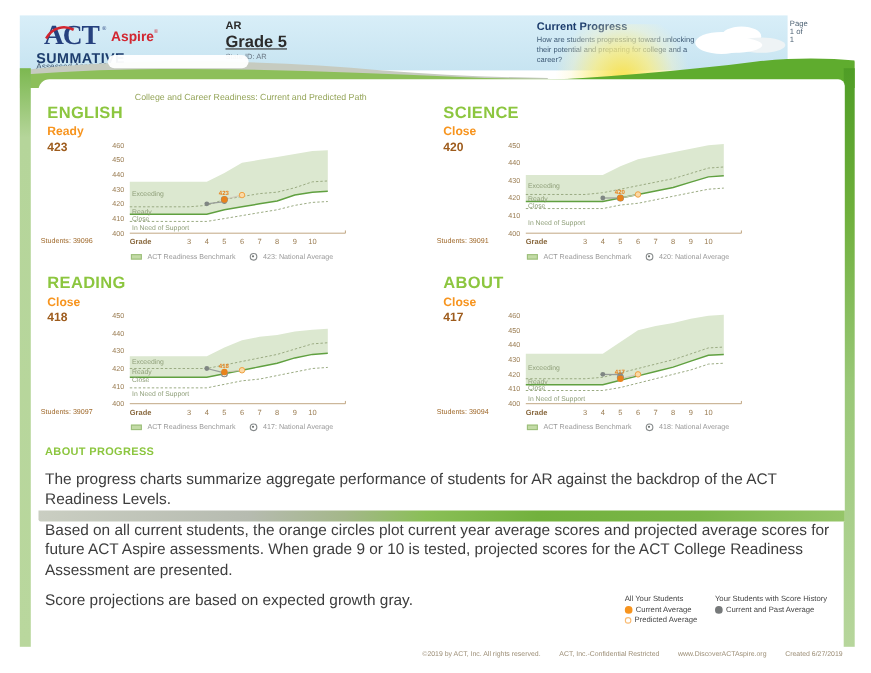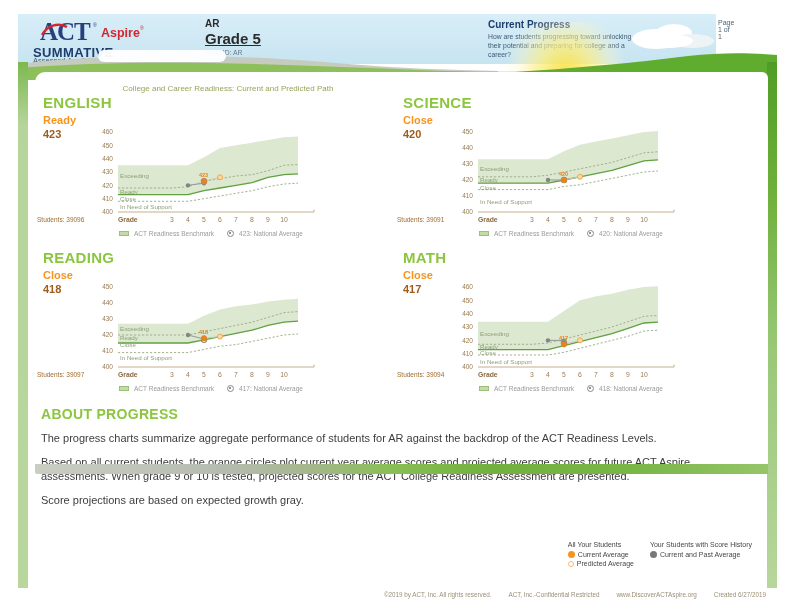--- a/index.html
+++ b/index.html
@@ -53,22 +53,22 @@
   .chart-svg text { font-family:"Liberation Sans", sans-serif; }
   .chart-legend { position:absolute; left:50px; top:138px; width:248px; display:flex; align-items:center;
                   justify-content:center; gap:5px; font-size:6.5px; color:#9a9a9a; }
   .swatch { display:inline-block; width:10px; height:5px; background:#c3dba6; border:0.5px solid #9dbf7c; }
   .bullseye { display:inline-block; width:7px; height:7px; border:1.6px solid #85898a; border-radius:50%;
               position:relative; margin-left:8px; }
   .bullseye-dot { position:absolute; left:1px; top:1px; width:2px; height:2px; background:#6f7472; border-radius:50%; }
 
   
   .about { position:absolute; left:6px; top:334px; width:716px; }
-  .about-title { font-size:14px; font-weight:bold; color:#8cc63f; letter-spacing:.3px; }
-  .about p { font-size:11px; color:#3d3d3d; line-height:1.32; margin-top:9px; }
+  .about-title { font-size:10px; font-weight:bold; color:#8cc63f; letter-spacing:.3px; }
+  .about p { font-size:14px; color:#3d3d3d; line-height:1.32; margin-top:9px; }
 
   
   .bottom-legend { position:absolute; right:16px; top:469px; display:flex; gap:16px; }
   .bl-group { display:flex; flex-direction:column; gap:2px; }
   .bl-title { font-size:7px; color:#454545; margin-bottom:1px; }
   .bl-item { display:flex; align-items:center; gap:3px; font-size:7px; color:#454545; }
   .dot { display:inline-block; width:7px; height:7px; border-radius:50%; }
   .dot-current { background:#f7941e; }
   .dot-predicted { background:#fff; border:1.5px solid #f9bb72; width:6px; height:6px; }
   .dot-gray { background:#76797a; }
@@ -272,21 +272,21 @@
         <span class="swatch"></span>
         <span>ACT Readiness Benchmark</span>
         <span class="bullseye">
             <span class="bullseye-dot"></span>
           </span>
         <span>417: National Average</span>
       </div>
     </div>
 
     <div class="chart-block" style="left:362px; top:175px;">
-      <div class="subject">MATH</div>
+      <div class="subject">ABOUT</div>
       <div class="level">Close</div>
       <div class="score">417</div>
       <div class="students">Students: 39094</div>
       <svg class="chart-svg" viewBox="0 0 240 100">
           <polygon points="31.0,40.7 85.0,40.7 101.0,40.7 117.0,30.0 133.0,19.3 149.0,15.3 165.0,12.7 181.0,8.7 197.0,6.0 211.0,5.2 211.0,41.2 197.0,42.0 181.0,47.3 165.0,52.7 149.0,56.7 133.0,60.7 117.0,64.7 101.0,68.7 85.0,68.7 31.0,68.7" fill="#dce8d0"></polygon>
           <polyline points="31.0,63.3 85.0,63.3 101.0,62.0 117.0,58.0 133.0,54.0 149.0,50.0 165.0,46.0 181.0,40.7 197.0,35.3 211.0,34.5" fill="none" stroke="#9aaa82" stroke-width="0.9" stroke-dasharray="2.2,1.8"></polyline>
           <polyline points="31.0,74.0 85.0,74.0 101.0,74.0 117.0,71.3 133.0,67.3 149.0,63.3 165.0,59.3 181.0,55.3 197.0,50.0 211.0,49.2" fill="none" stroke="#9aaa82" stroke-width="0.9" stroke-dasharray="2.2,1.8"></polyline>
           <polyline points="31.0,68.7 85.0,68.7 101.0,68.7 117.0,64.7 133.0,60.7 149.0,56.7 165.0,52.7 181.0,47.3 197.0,42.0 211.0,41.2" fill="none" stroke="#60a040" stroke-width="1.3"></polyline>
           <line x1="31" y1="86" x2="227" y2="86" stroke="#b89b72" stroke-width="0.8"></line>
           <line x1="227" y1="83.5" x2="227" y2="86" stroke="#b89b72" stroke-width="0.8"></line>

